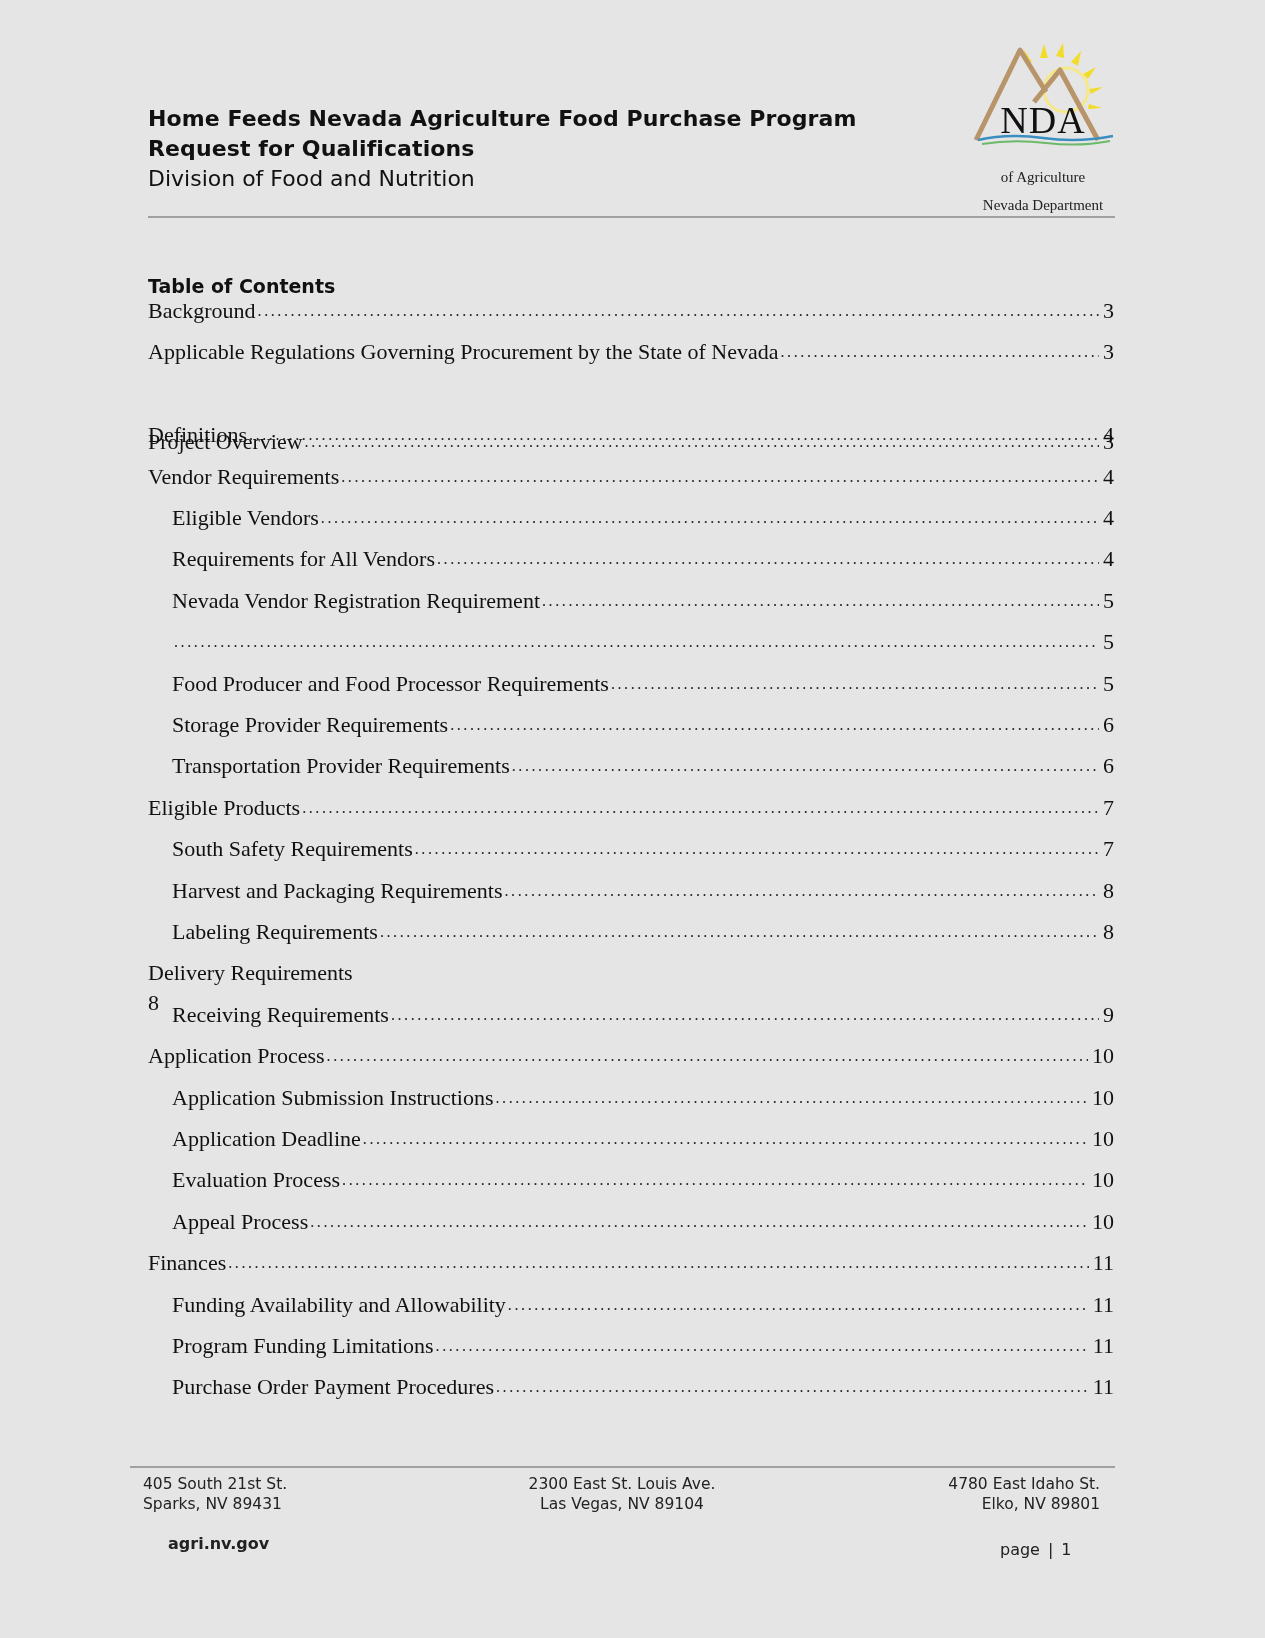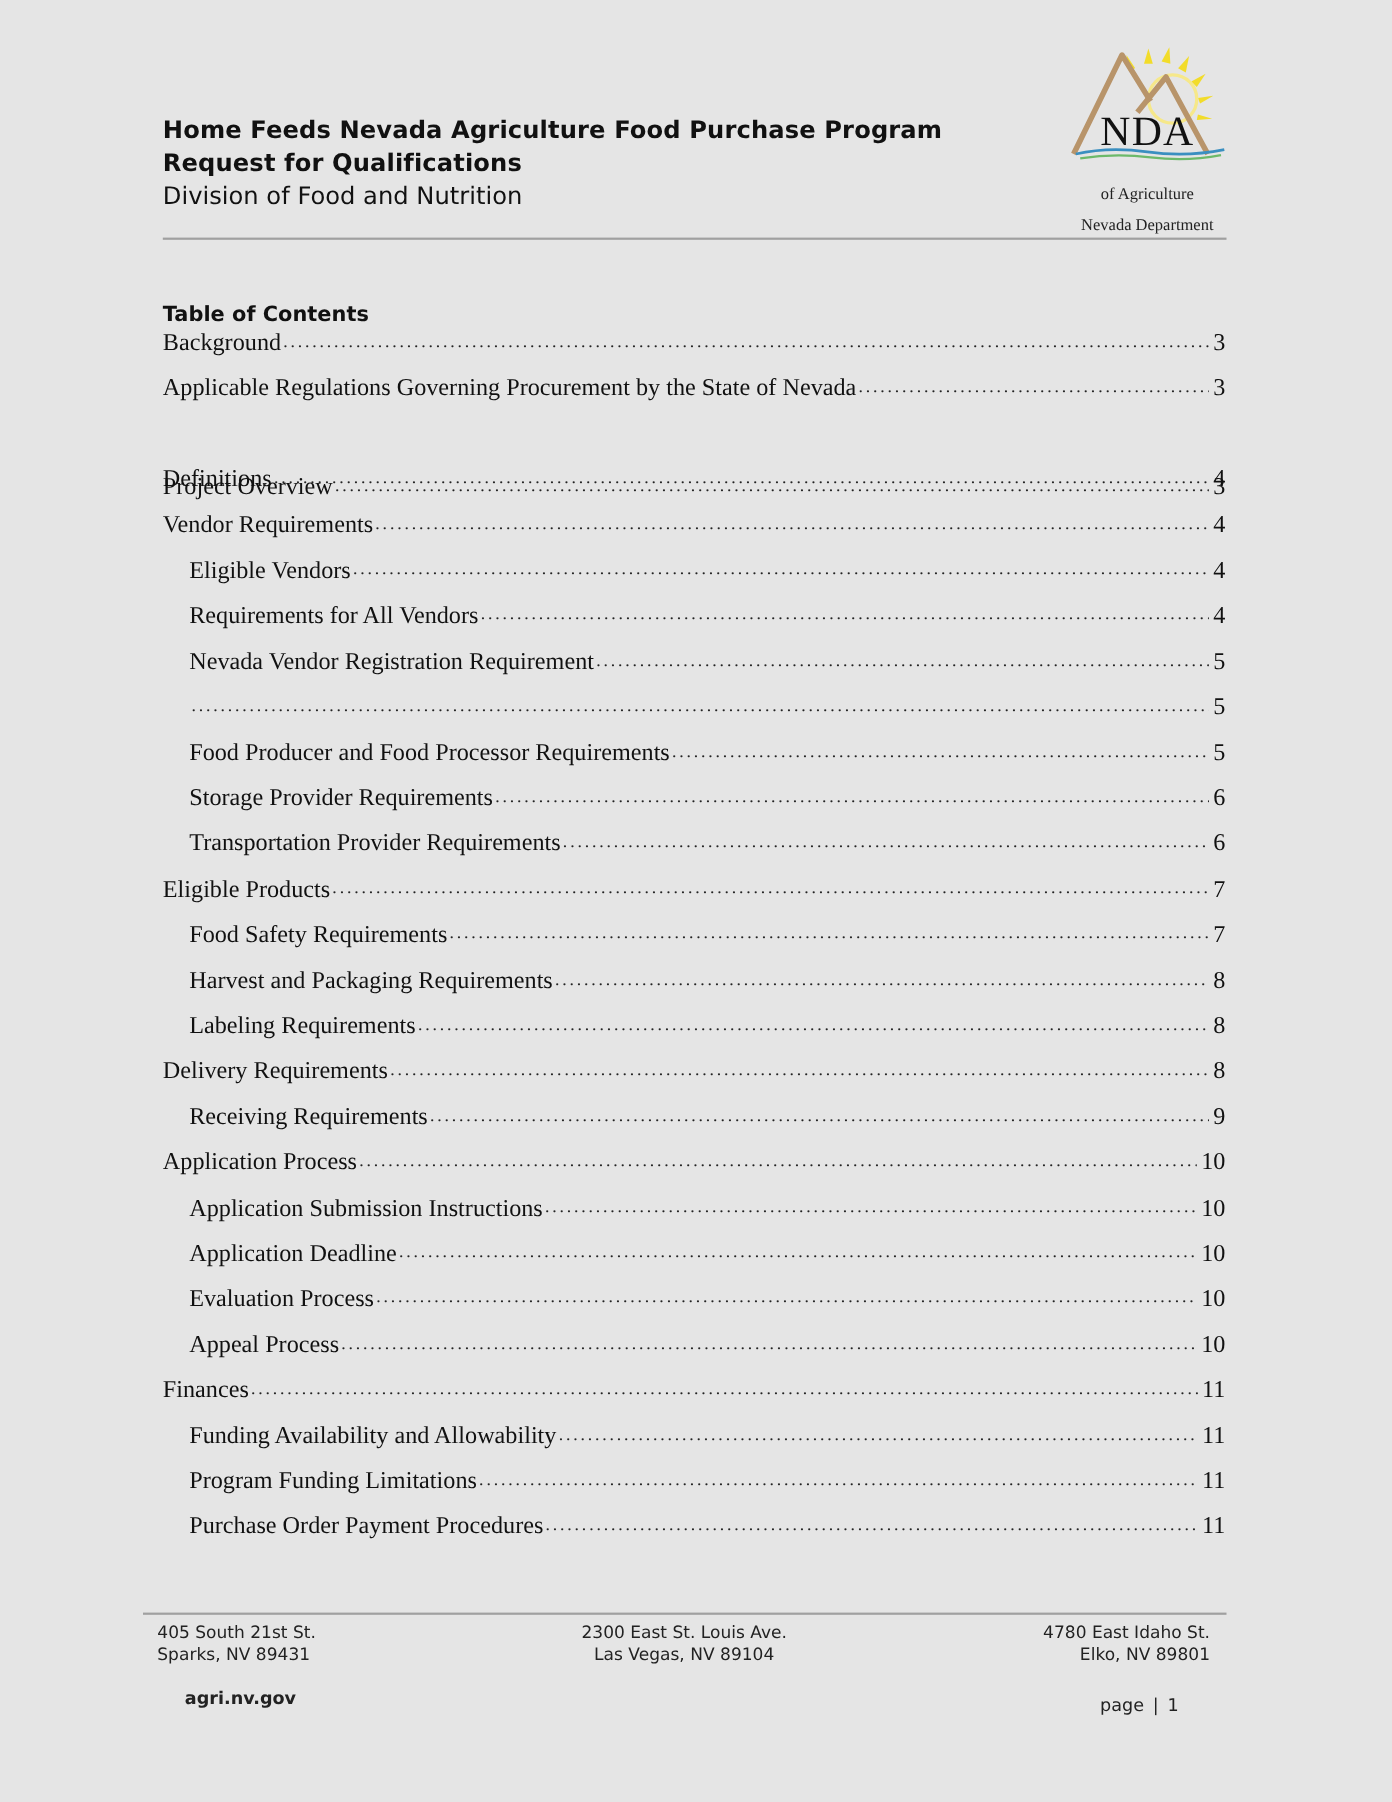--- a/index.html
+++ b/index.html
@@ -137,35 +137,35 @@
         <span class="toc-label">Transportation Provider Requirements</span>
         <span class="toc-dots"></span>
         <span class="toc-page">6</span>
       </div>
       <div class="toc-row" style="top: 496.8px;">
         <span class="toc-label">Eligible Products</span>
         <span class="toc-dots"></span>
         <span class="toc-page">7</span>
       </div>
       <div class="toc-row l2" style="top: 538.2px;">
-        <span class="toc-label">Food Safety Requirements</span>
+        <span class="toc-label">South Safety Requirements</span>
         <span class="toc-dots"></span>
         <span class="toc-page">7</span>
       </div>
       <div class="toc-row l2" style="top: 579.6px;">
         <span class="toc-label">Harvest and Packaging Requirements</span>
         <span class="toc-dots"></span>
         <span class="toc-page">8</span>
       </div>
       <div class="toc-row l2" style="top: 621px;">
         <span class="toc-label">Labeling Requirements</span>
         <span class="toc-dots"></span>
         <span class="toc-page">8</span>
       </div>
-      <div class="toc-row" style="top: 662.4px;">
+      <div class="toc-row" style="top: 662.4px; flex-direction: column;">
         <span class="toc-label">Delivery Requirements</span>
         <span class="toc-dots"></span>
         <span class="toc-page">8</span>
       </div>
       <div class="toc-row l2" style="top: 703.8px;">
         <span class="toc-label">Receiving Requirements</span>
         <span class="toc-dots"></span>
         <span class="toc-page">9</span>
       </div>
       <div class="toc-row" style="top: 745.2px;">

